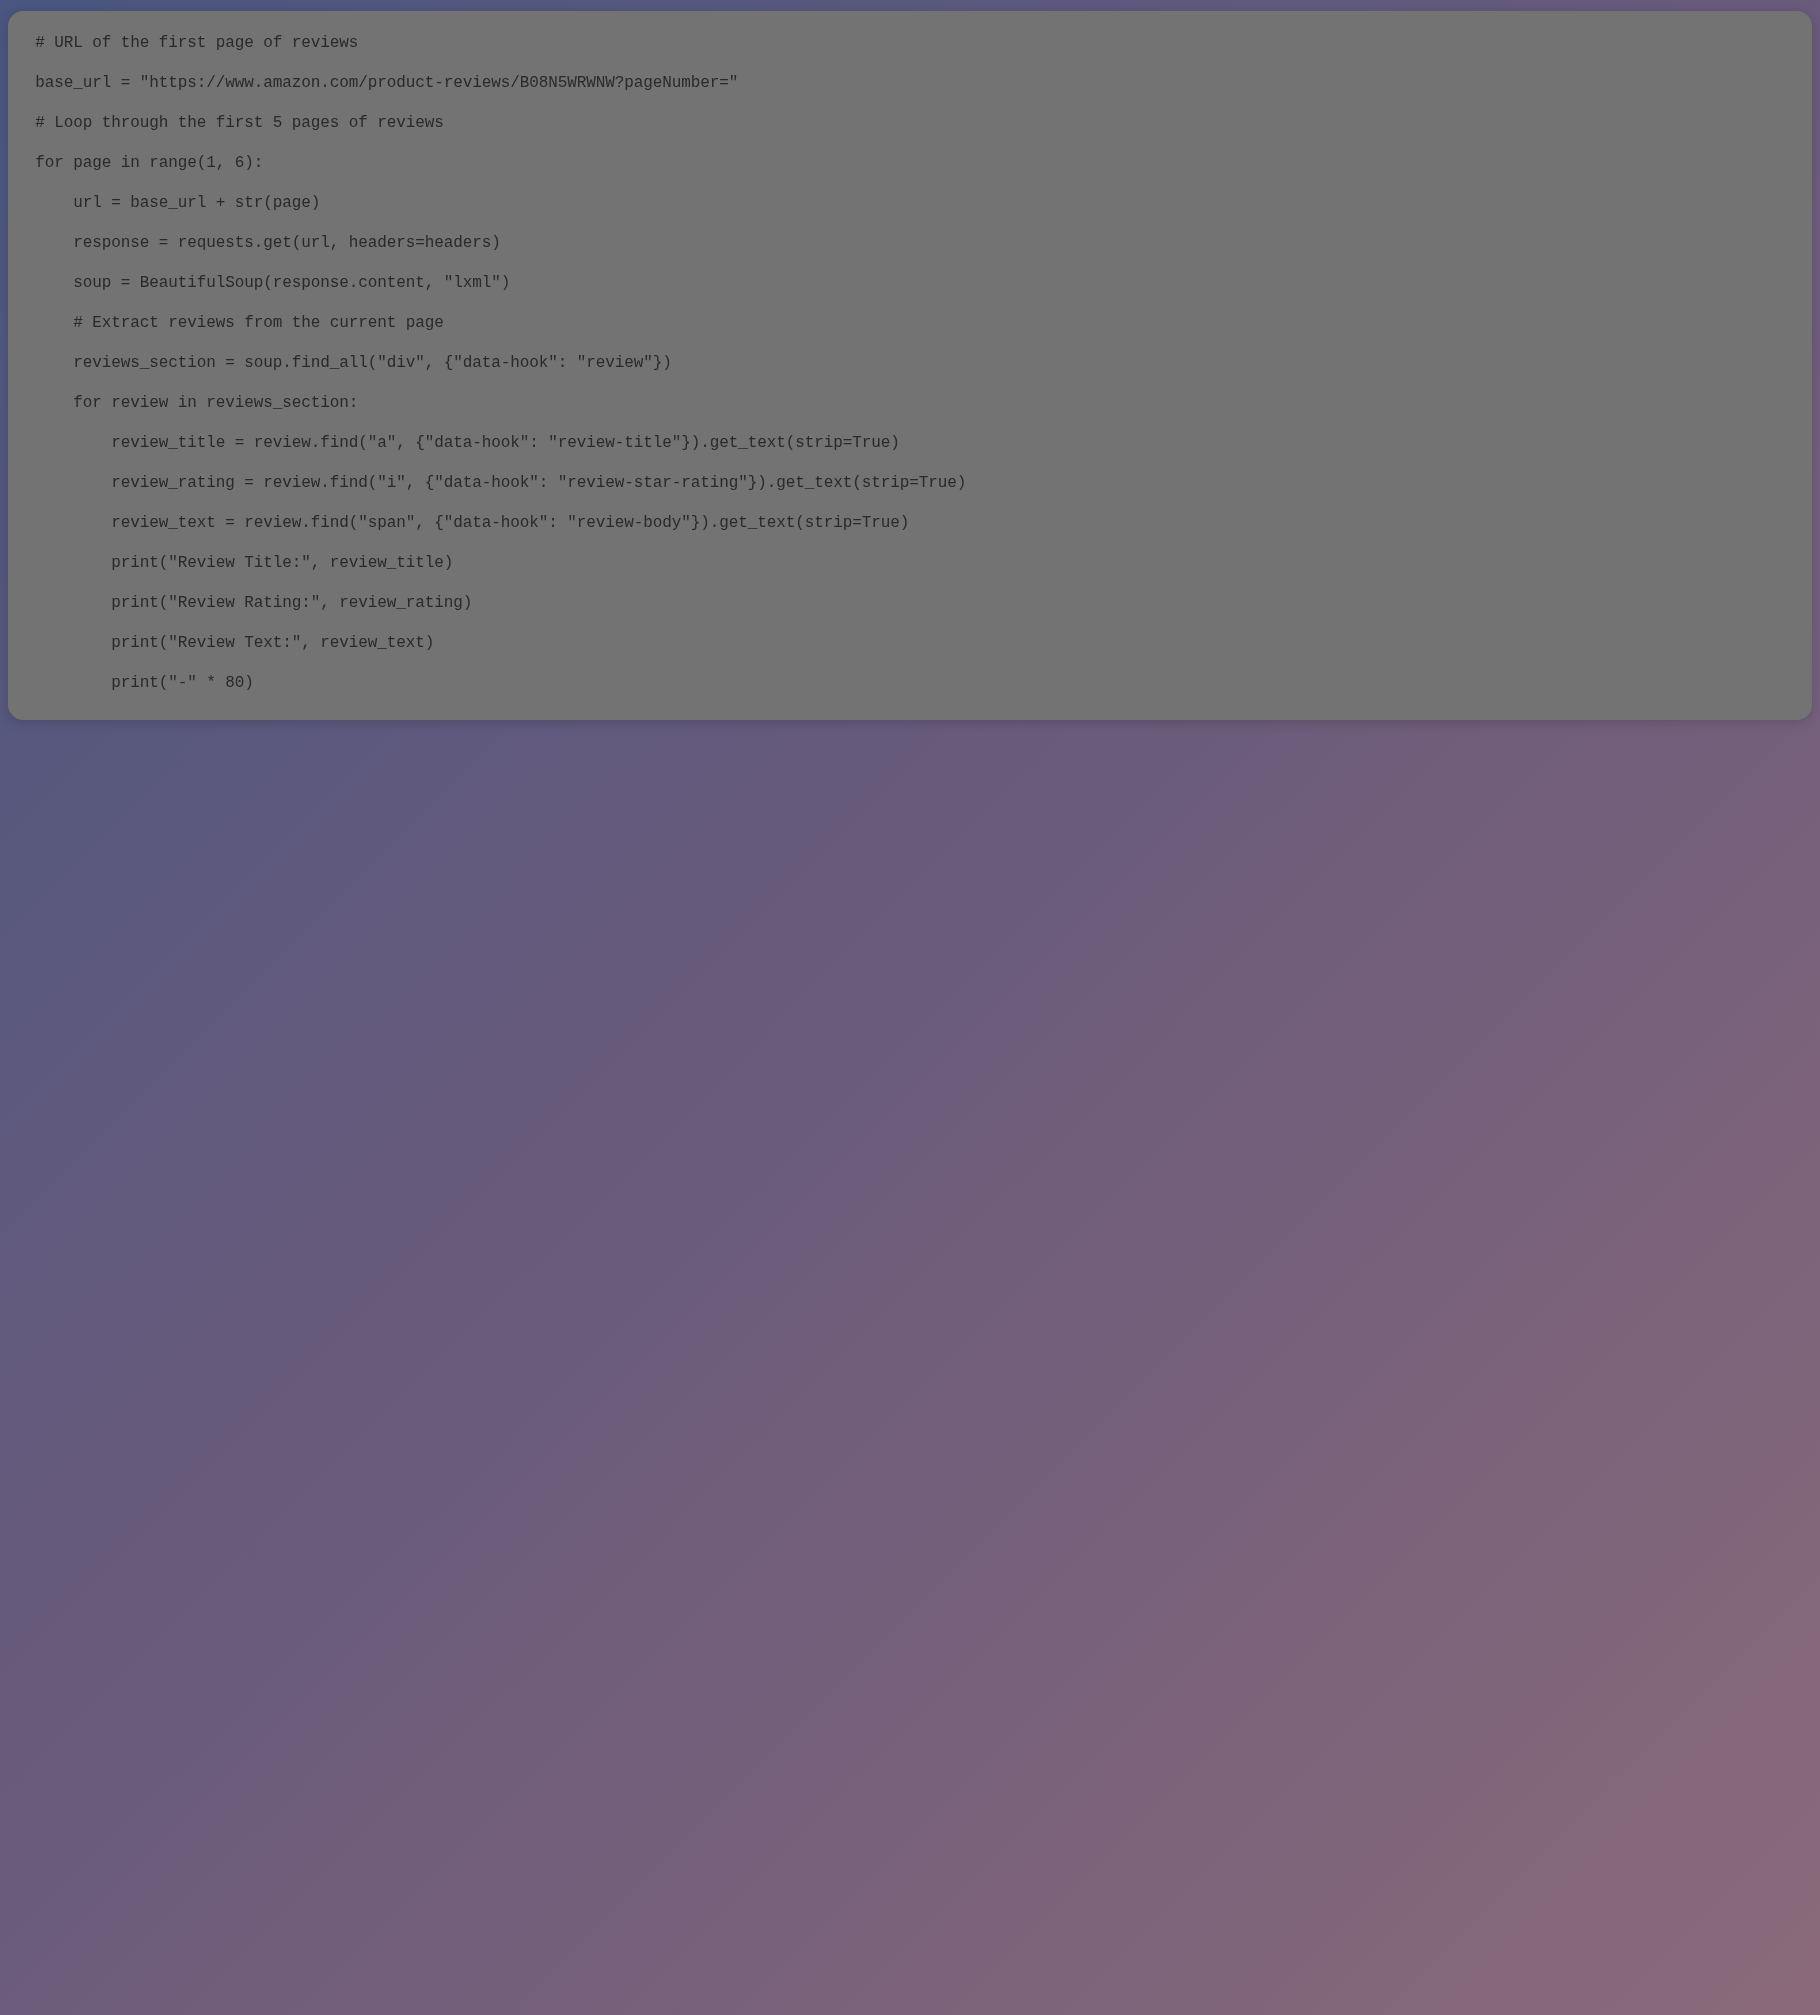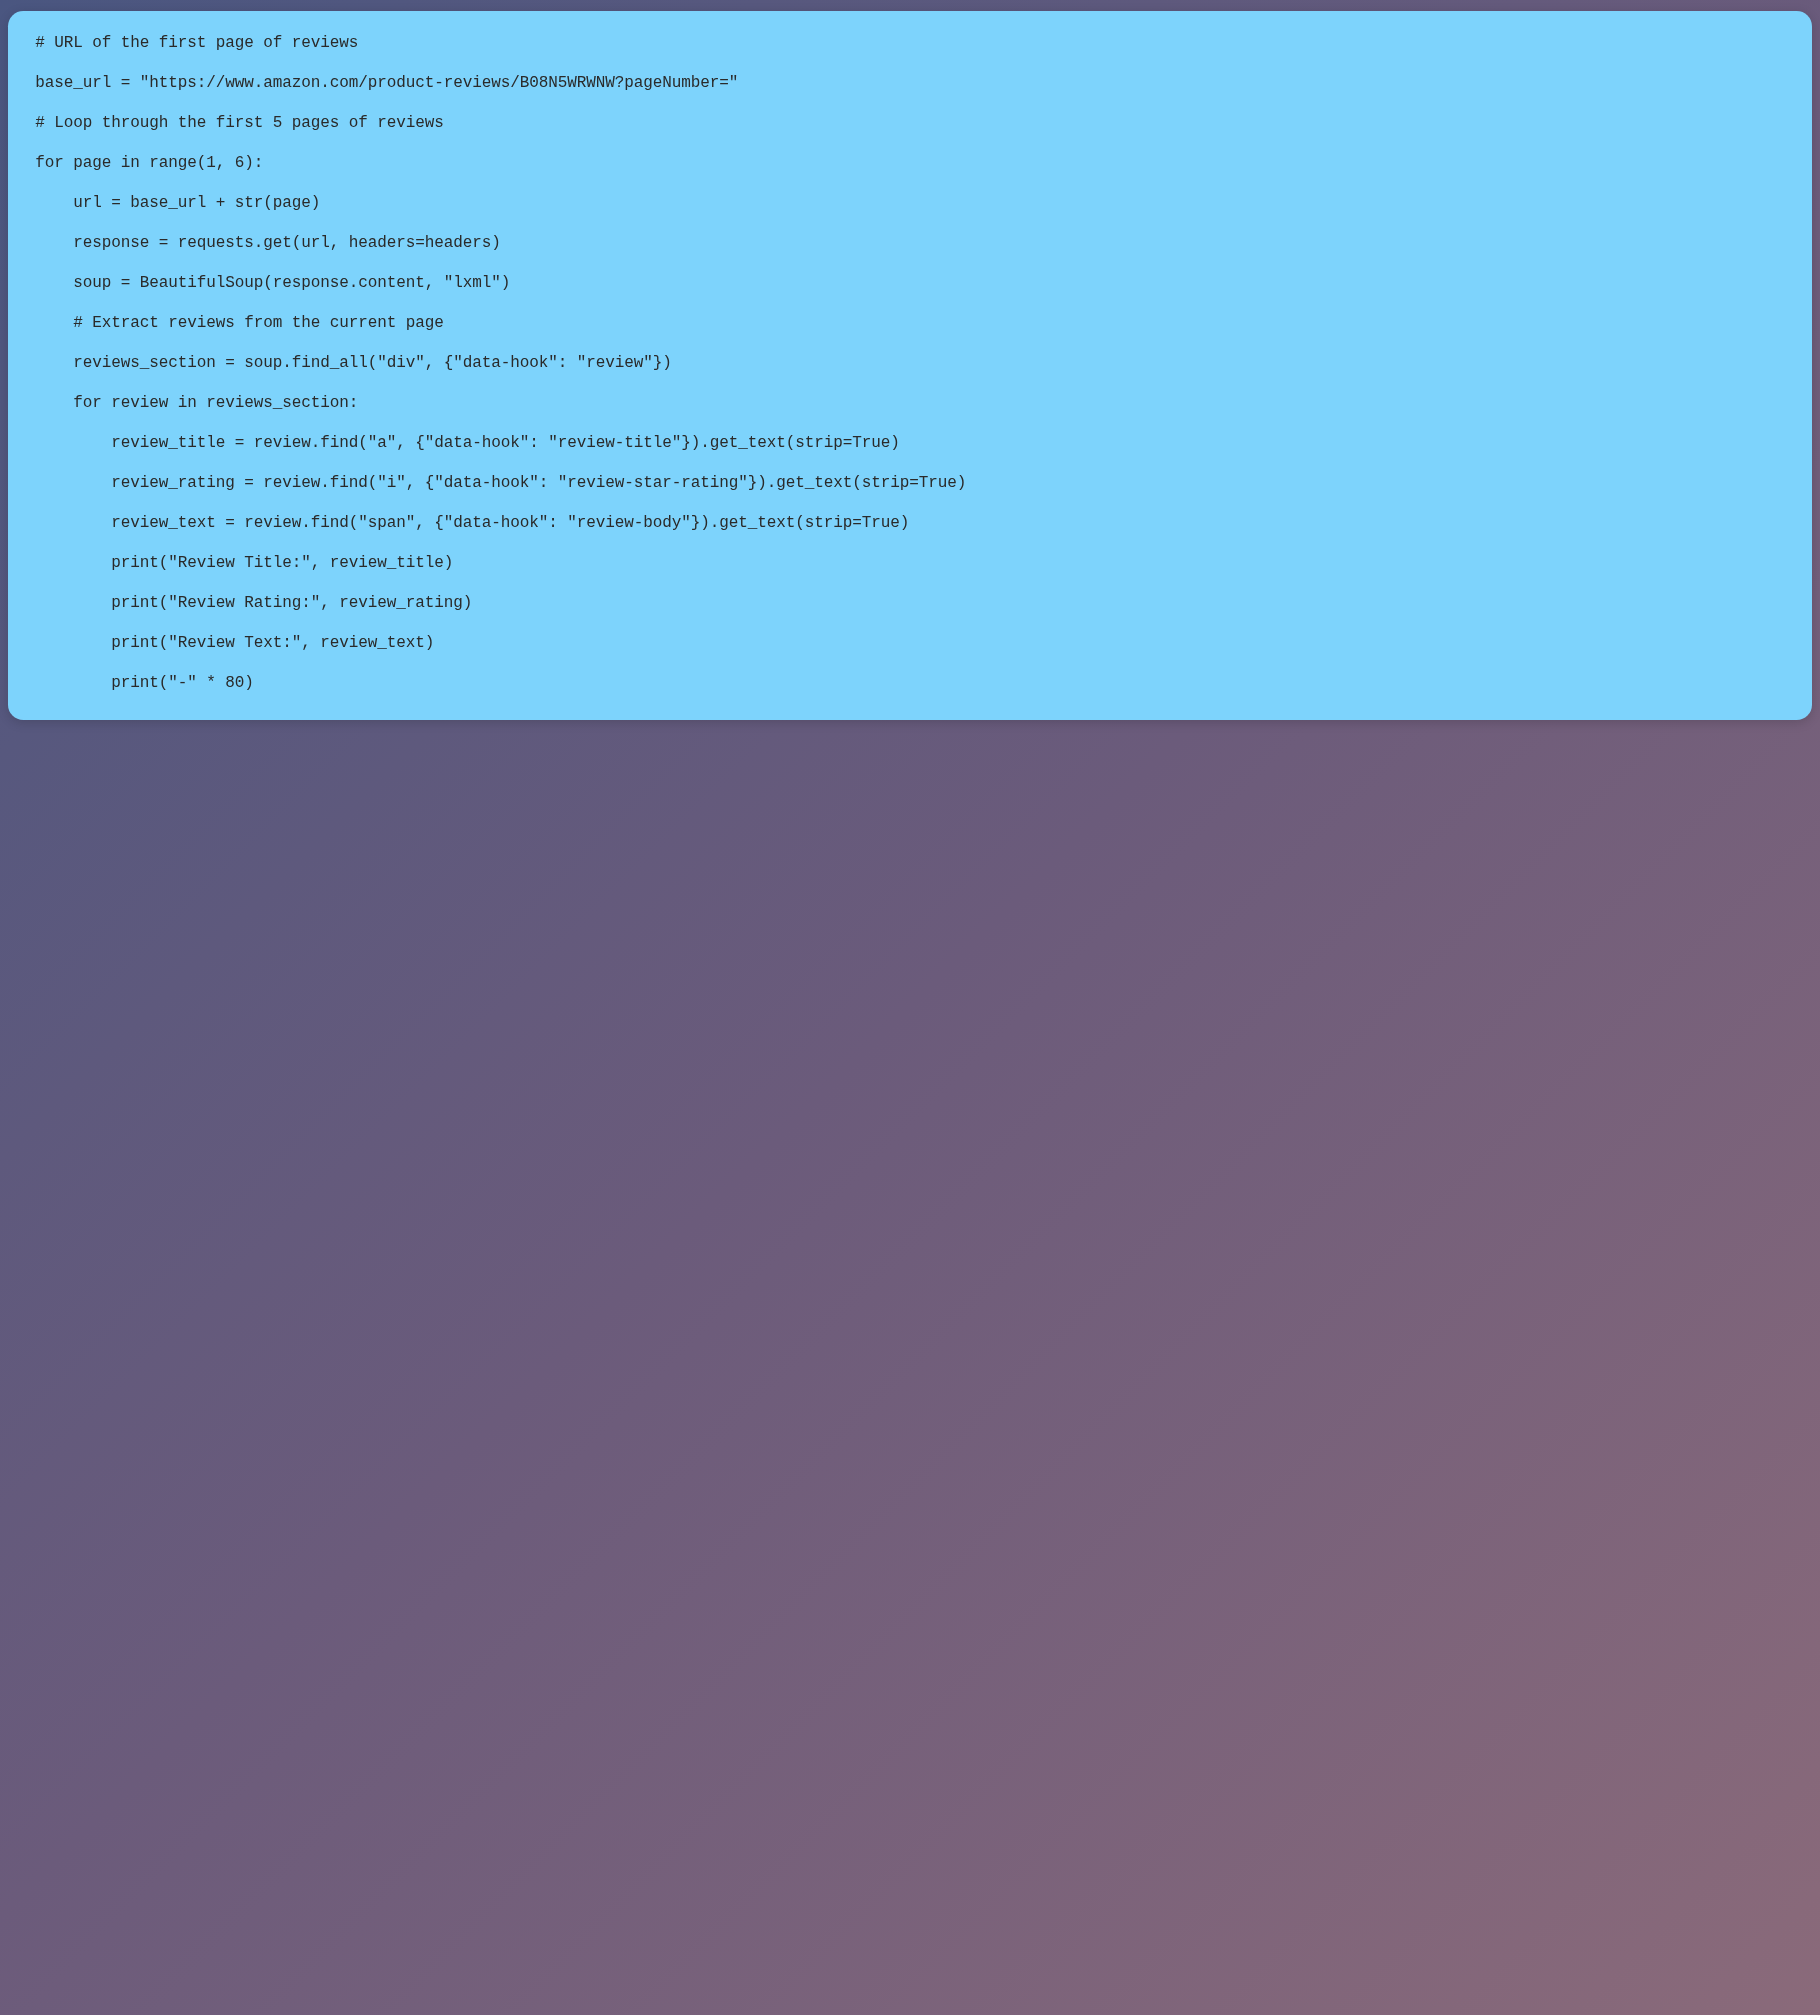--- a/index.html
+++ b/index.html
@@ -7,21 +7,21 @@
       padding: 0;
       box-sizing: border-box;
     }
     body {
       background: linear-gradient(135deg, #4a5680 0%, #6b5b7b 50%, #8a6a7a 100%);
       min-height: 100vh;
       padding: 11px 8.2px;
       font-family: 'Courier New', Courier, monospace;
     }
     .code-container {
-      background: #7dd3fc;
+      background: #737373;
       border-radius: 15.3px;
       padding: 22px 27px 27px 27px;
       box-shadow: 0 2.2px 11px rgba(0,0,0,0.15);
       max-width: 100%;
       overflow: hidden;
     }
     .code-block {
       font-family: 'SF Mono', 'Menlo', 'Consolas', 'Courier New', Courier, monospace;
       font-size: 16px;
       line-height: 1.25;

